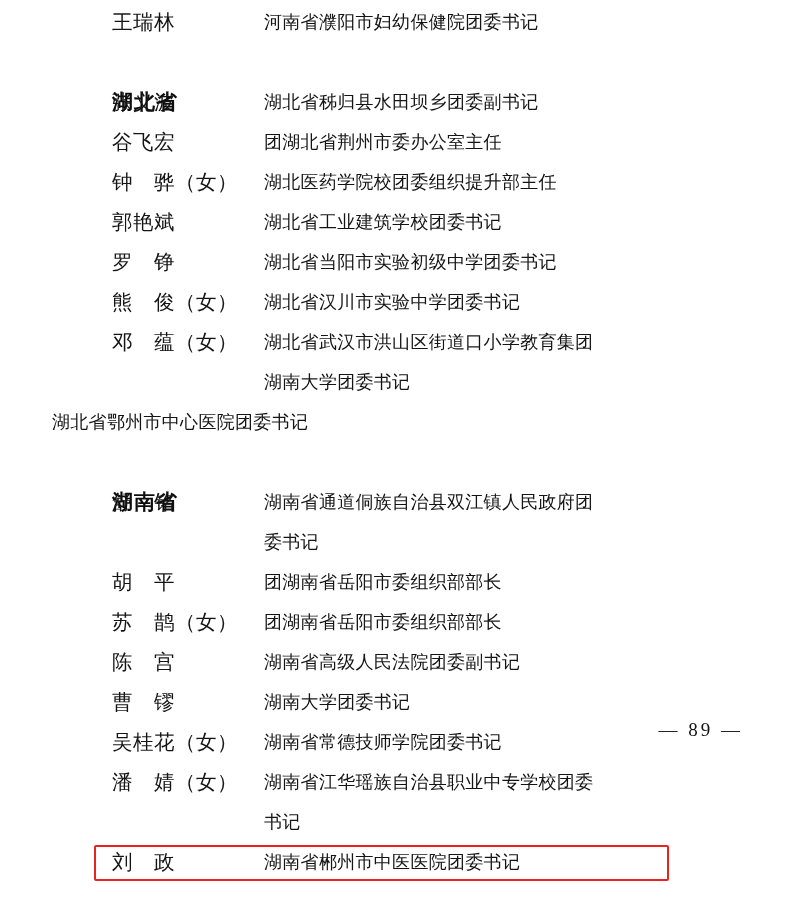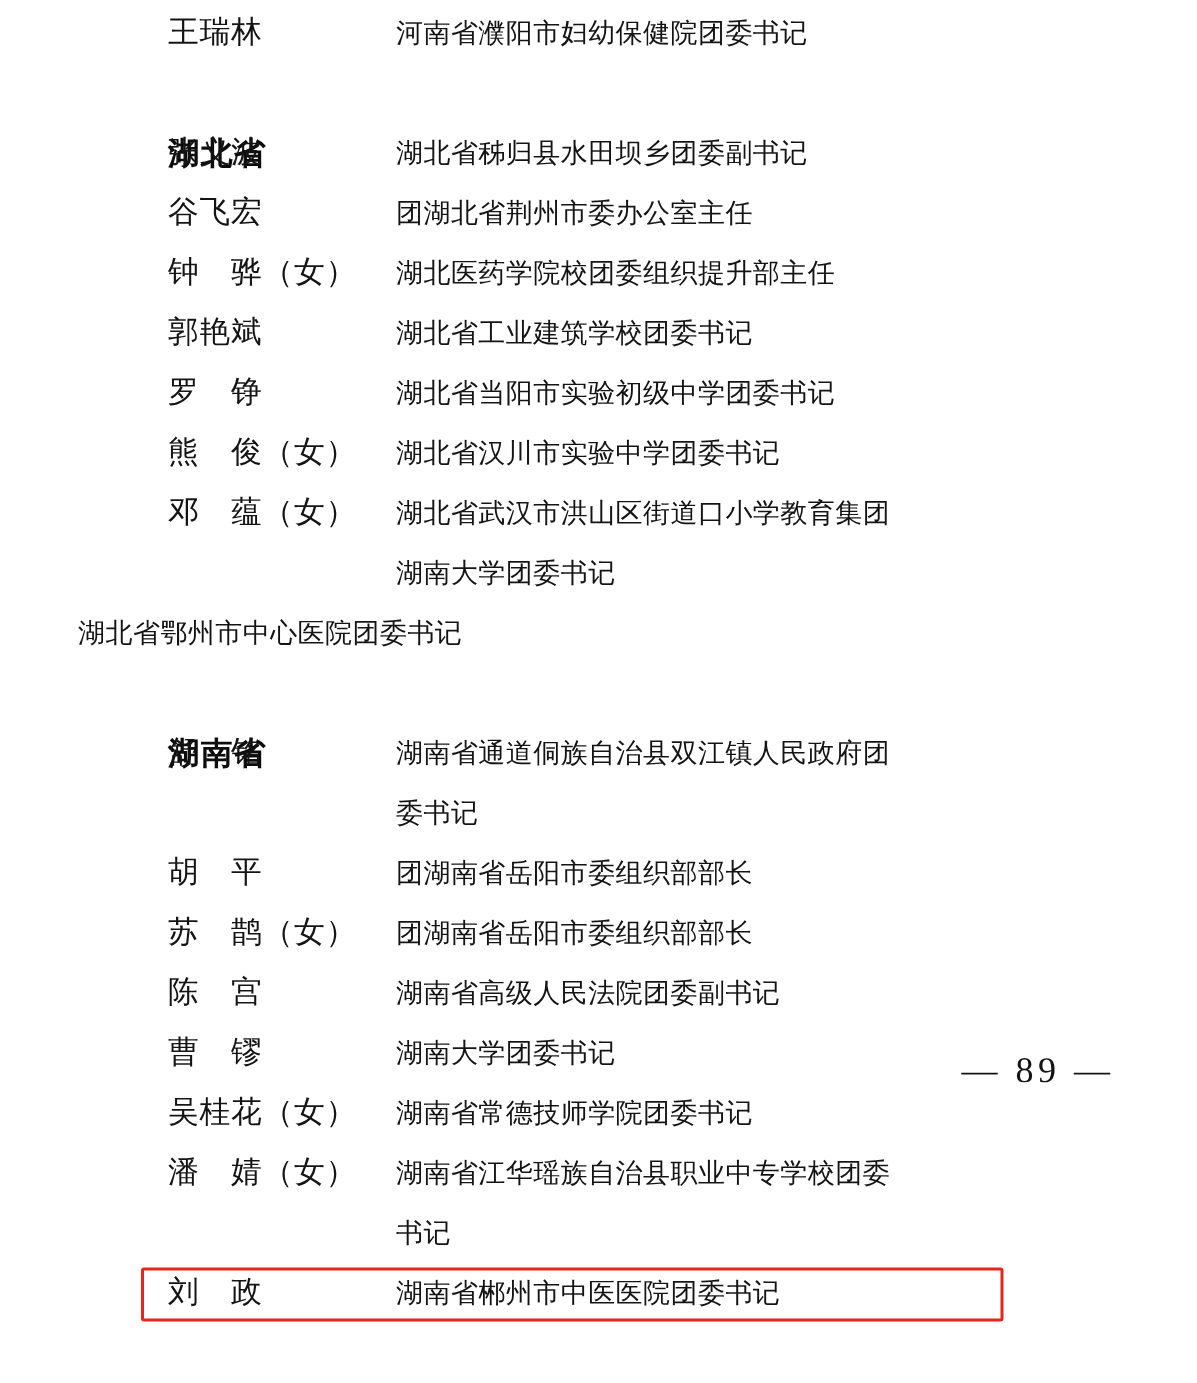--- a/index.html
+++ b/index.html
@@ -72,22 +72,22 @@
   .highlight-box {
     position: absolute;
     border: 2.5px solid #e8251c;
     border-radius: 2px;
     box-sizing: border-box;
     pointer-events: none;
   }
   .footer {
     position: absolute;
     right: 55px;
-    bottom: 18px;
-    font-size: 24px;
+    bottom: 5px;
+    font-size: 19px;
     letter-spacing: 3px;
     color: #141414;
   }
 </style>
 </head>
 <body>
 
 <div class="page">
   <div class="rows" id="rows-container">
       <div class="row entry">

